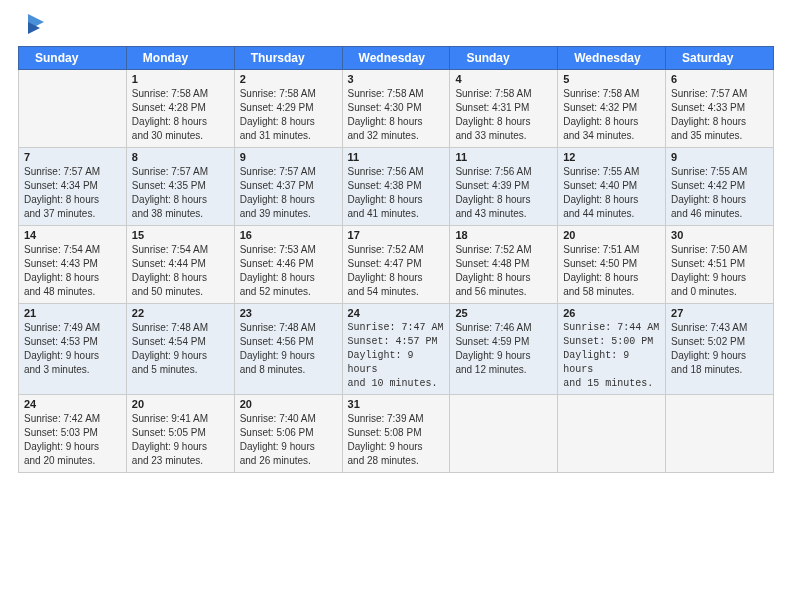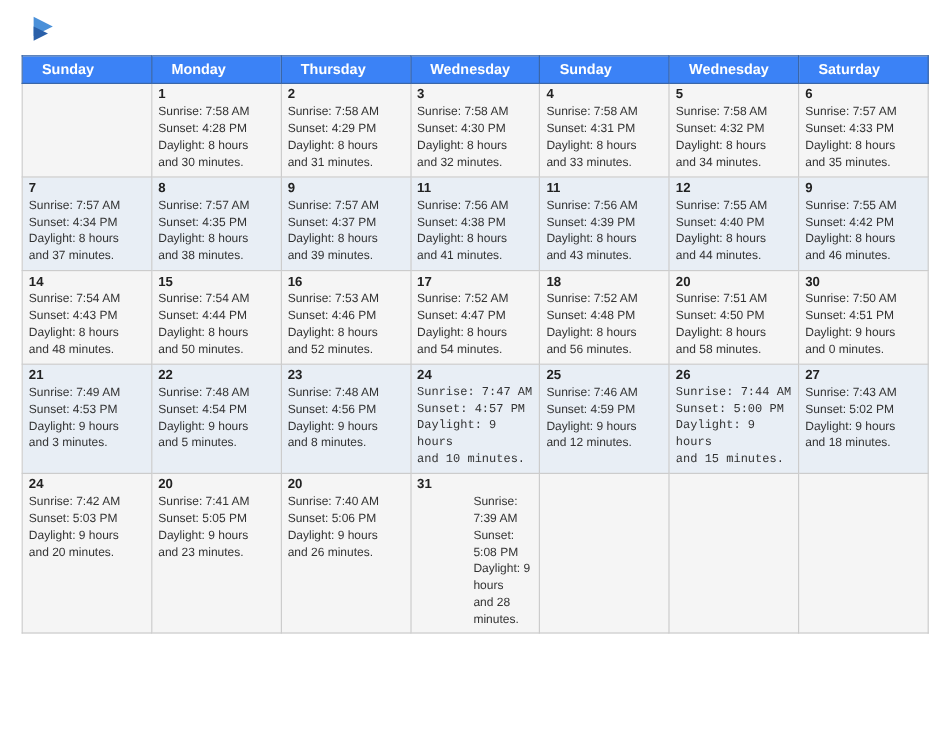--- a/index.html
+++ b/index.html
@@ -317,35 +317,35 @@
         <tr>
           <td>
             <span class="day-num">24</span>
             <div class="day-info" style="white-space: pre-line;">Sunrise: 7:42 AM
 Sunset: 5:03 PM
 Daylight: 9 hours
 and 20 minutes.</div>
           </td>
           <td>
             <span class="day-num">20</span>
-            <div class="day-info" style="white-space: pre-line;">Sunrise: 7:41 AM
+            <div class="day-info" style="white-space: pre-line;">Sunrise: 9:41 AM
 Sunset: 5:05 PM
 Daylight: 9 hours
 and 23 minutes.</div>
           </td>
           <td>
             <span class="day-num">20</span>
             <div class="day-info" style="white-space: pre-line;">Sunrise: 7:40 AM
 Sunset: 5:06 PM
 Daylight: 9 hours
 and 26 minutes.</div>
           </td>
           <td>
             <span class="day-num">31</span>
-            <div class="day-info" style="white-space: pre-line; margin-left: 47px;">Sunrise: 7:39 AM
+            <div class="day-info" style="white-space: pre-line;">Sunrise: 7:39 AM
 Sunset: 5:08 PM
 Daylight: 9 hours
 and 28 minutes.</div>
           </td>
           <td class="empty-cell"></td>
           <td class="empty-cell"></td>
           <td class="empty-cell"></td>
         </tr>
       </tbody>
   </table>

